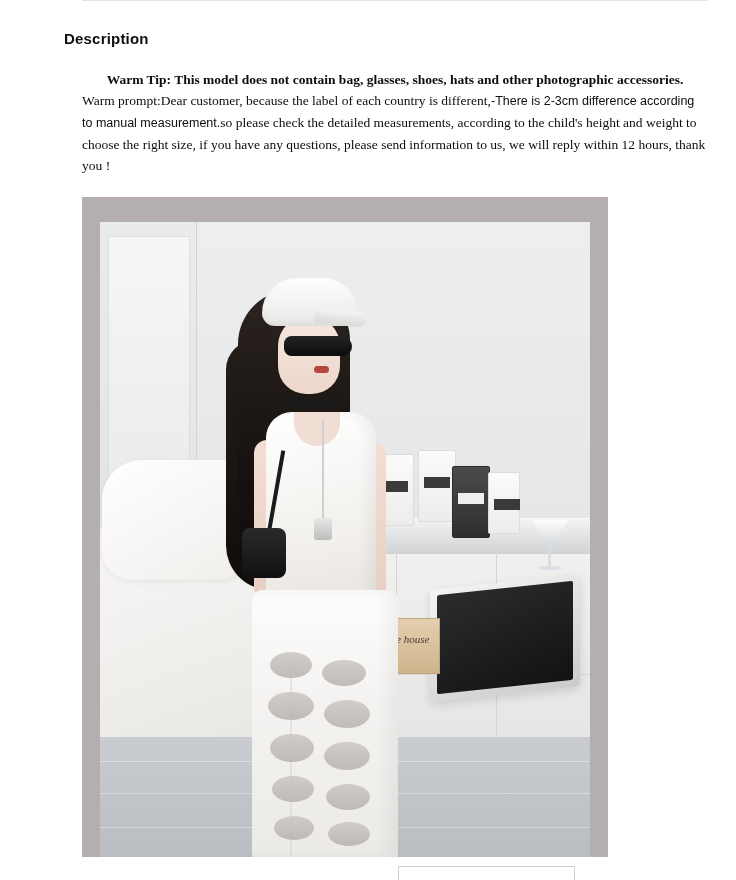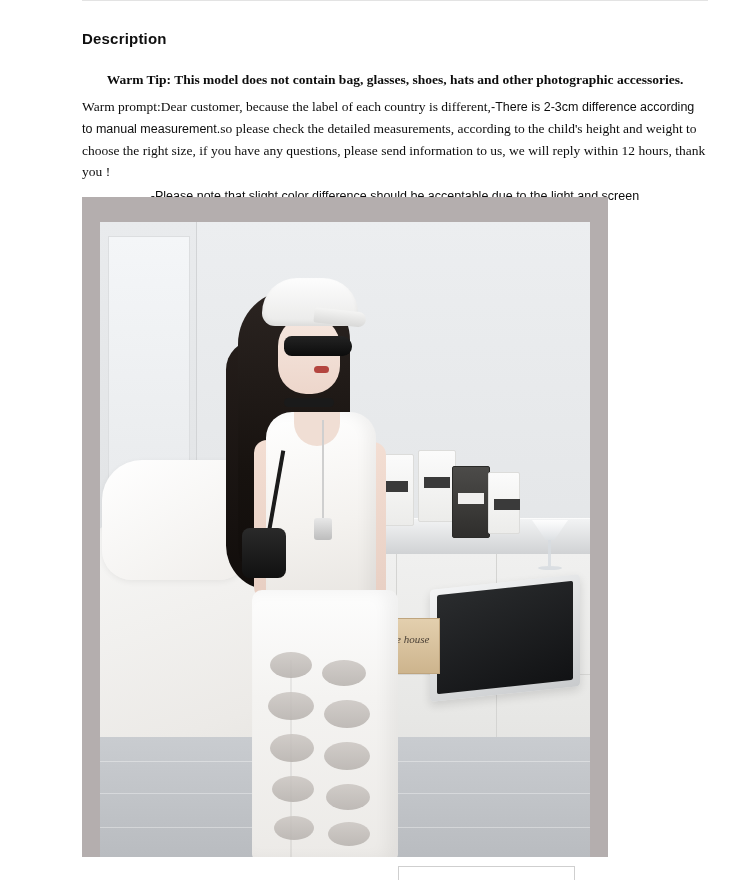--- a/index.html
+++ b/index.html
@@ -28,21 +28,21 @@
     position: absolute;
     left: 82px;
     top: 0px;
     width: 626px;
     height: 1px;
     background: #e3e3e3;
   }
 
   .section-title {
     position: absolute;
-    left: 82px;
+    left: 64px;
     top: 30px;
     font-size: 15px;
     font-weight: bold;
     letter-spacing: 0.2px;
     color: #0f0f0f;
   }
 
   .desc-block {
     position: absolute;
     left: 82px;
@@ -50,21 +50,20 @@
     width: 626px;
     text-align: center;
   }
 
   .desc-line-bold {
     font-family: "Liberation Serif", serif;
     font-size: 13.5px;
     font-weight: bold;
     color: #0d0d0d;
     line-height: 20px;
-    margin-bottom: 6px;
   }
 
   .desc-paragraph {
     font-family: "Liberation Serif", serif;
     font-size: 13.5px;
     color: #0d0d0d;
     line-height: 21px;
     text-align: left;
   }
 
@@ -379,21 +378,20 @@
 
   <div class="top-rule"></div>
 
   <div class="section-title">Description</div>
 
   <div class="desc-block">
     <div class="desc-line-bold">Warm Tip: This model does not contain bag, glasses, shoes, hats and other photographic accessories.</div>
     <div class="desc-paragraph">
       <span>Warm prompt:Dear customer, because the label of each country is different,</span><span class="sans">-There is 2-3cm difference according to manual measurement.</span><span>so please check the detailed measurements, according to the child's height and weight to choose the right size, if you have any questions, please send information to us, we will reply within 12 hours, thank you !</span>
     </div>
-    <div class="desc-note">-Please note that slight color difference should be acceptable due to the light and screen</div>
   </div>
 
   <div class="photo-frame">
     <div class="photo">
 
       <div class="wall"></div>
       <div class="wall-panel-left">
         <div class="window-blur"></div>
       </div>
 

